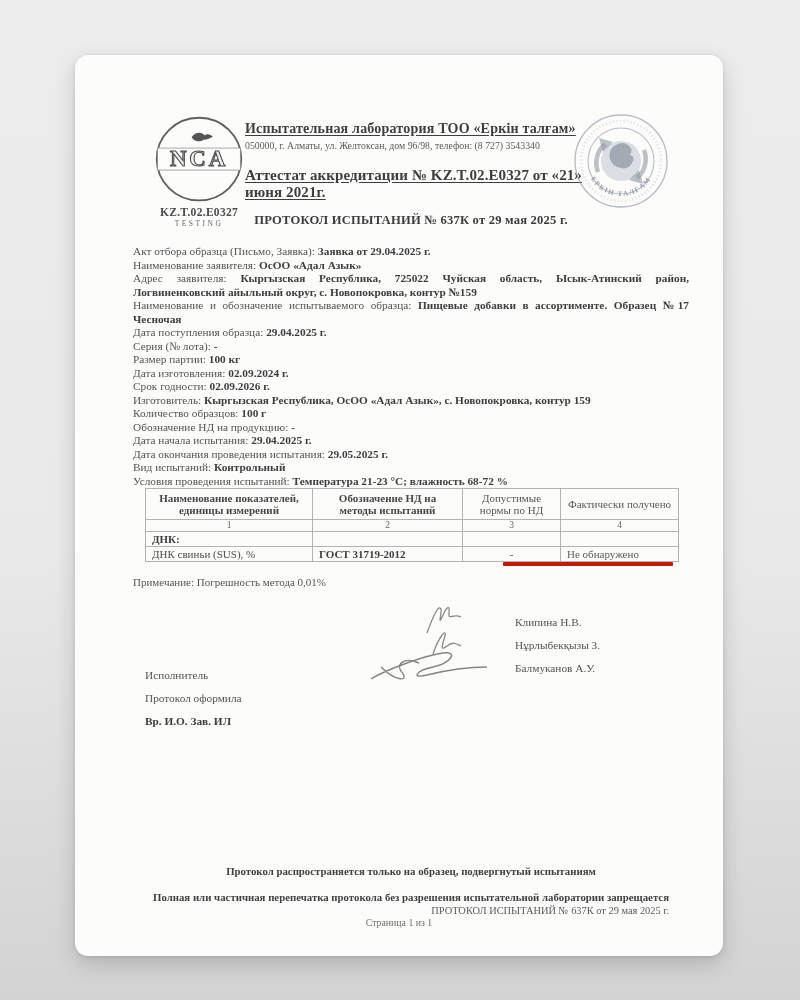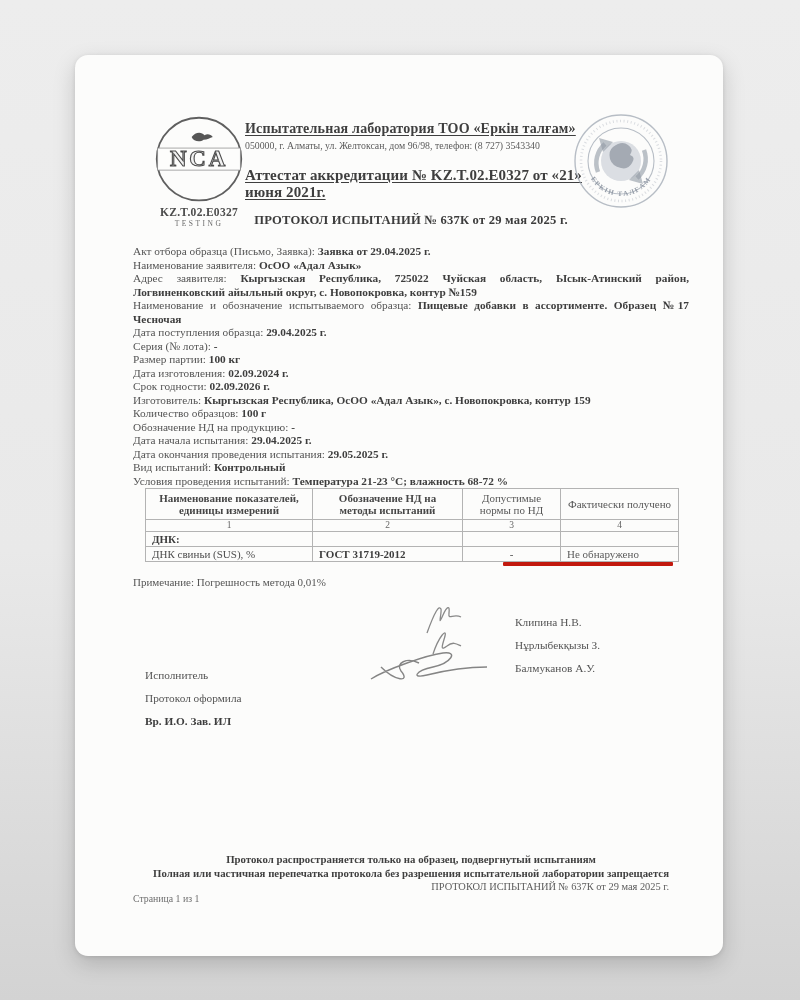--- a/index.html
+++ b/index.html
@@ -47,23 +47,23 @@
   .note{position:absolute;left:58px;top:521px;font-size:11px;color:#565656;}
   
   .signs{position:absolute;left:70px;top:556px;width:480px;}
   .sig-row{position:relative;height:23px;font-size:11.3px;color:#545454;}
   .sig-role{position:absolute;left:0;top:17px;margin-top:41px;}
   .sig-row.boldrole .sig-role{font-weight:bold;color:#3d3d3d;}
   .sig-name{position:absolute;left:350px;top:5px;color:#555;margin-left:20px;}
   .scrib{position:absolute;opacity:.8;}
   
   .footer{position:absolute;left:58px;top:798px;width:556px;}
-  .foot-b{font-size:10.8px;font-weight:bold;color:#3f3f3f;text-align:center;line-height:13.5px;}
+  .foot-b{font-size:10.8px;font-weight:bold;color:#3f3f3f;text-align:center;line-height:13.5px;margin-top:12px;}
   .foot-ref{font-size:10.4px;color:#5c5c5c;text-align:right;padding-right:20px;margin-top:1px;}
-  .foot-page{font-size:9.8px;color:#6e6e6e;text-align:left;padding-right:24px;margin-top:1px;}
+  .foot-page{font-size:9.8px;color:#6e6e6e;text-align:center;padding-right:24px;margin-top:1px;}
 </style>
 </head>
 <body>
 
 <div class="paper">
 
   <div class="nca">
     <svg width="92" height="90" viewBox="0 0 100 98">
       <ellipse cx="50" cy="48" rx="46" ry="45" fill="none" stroke="#5f5f5f" stroke-width="2"></ellipse>
       <path d="M42,24 c4,-6 11,-6 14,-2 c3,-2 7,-1 9,2 c-3,1 -6,3 -10,3 c-4,3 -11,2 -13,-3 z" fill="#555"></path>

